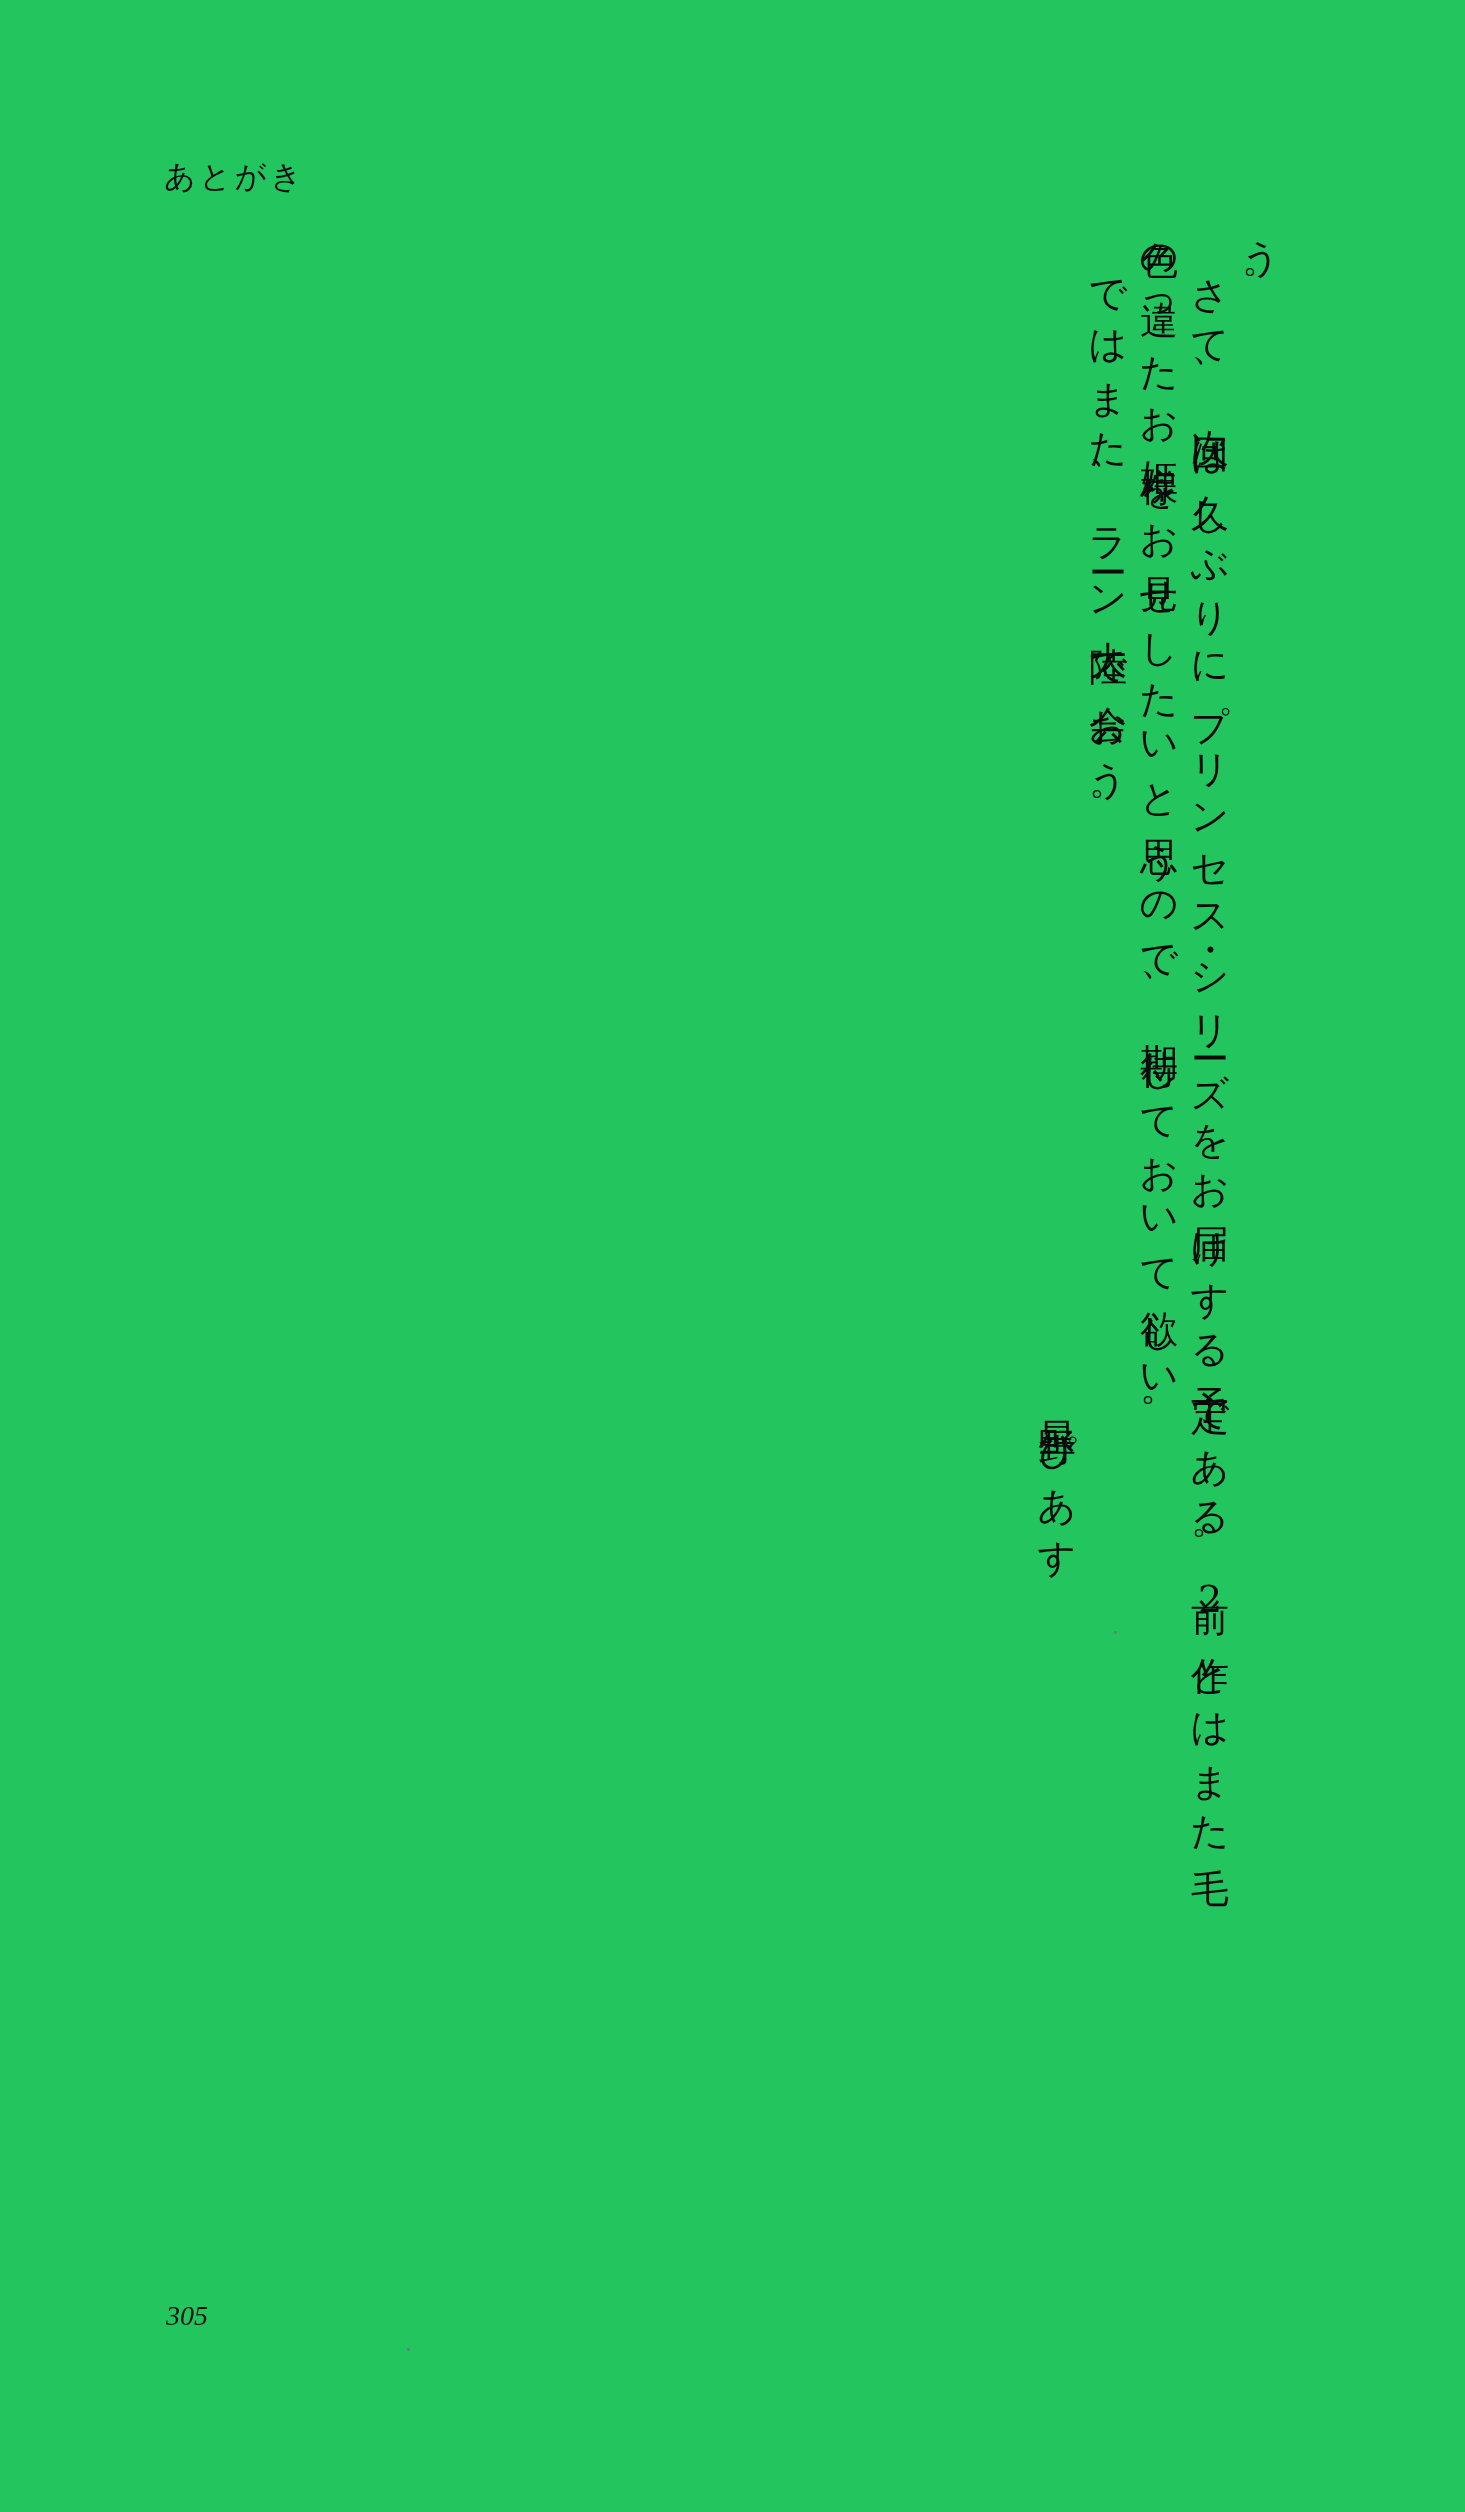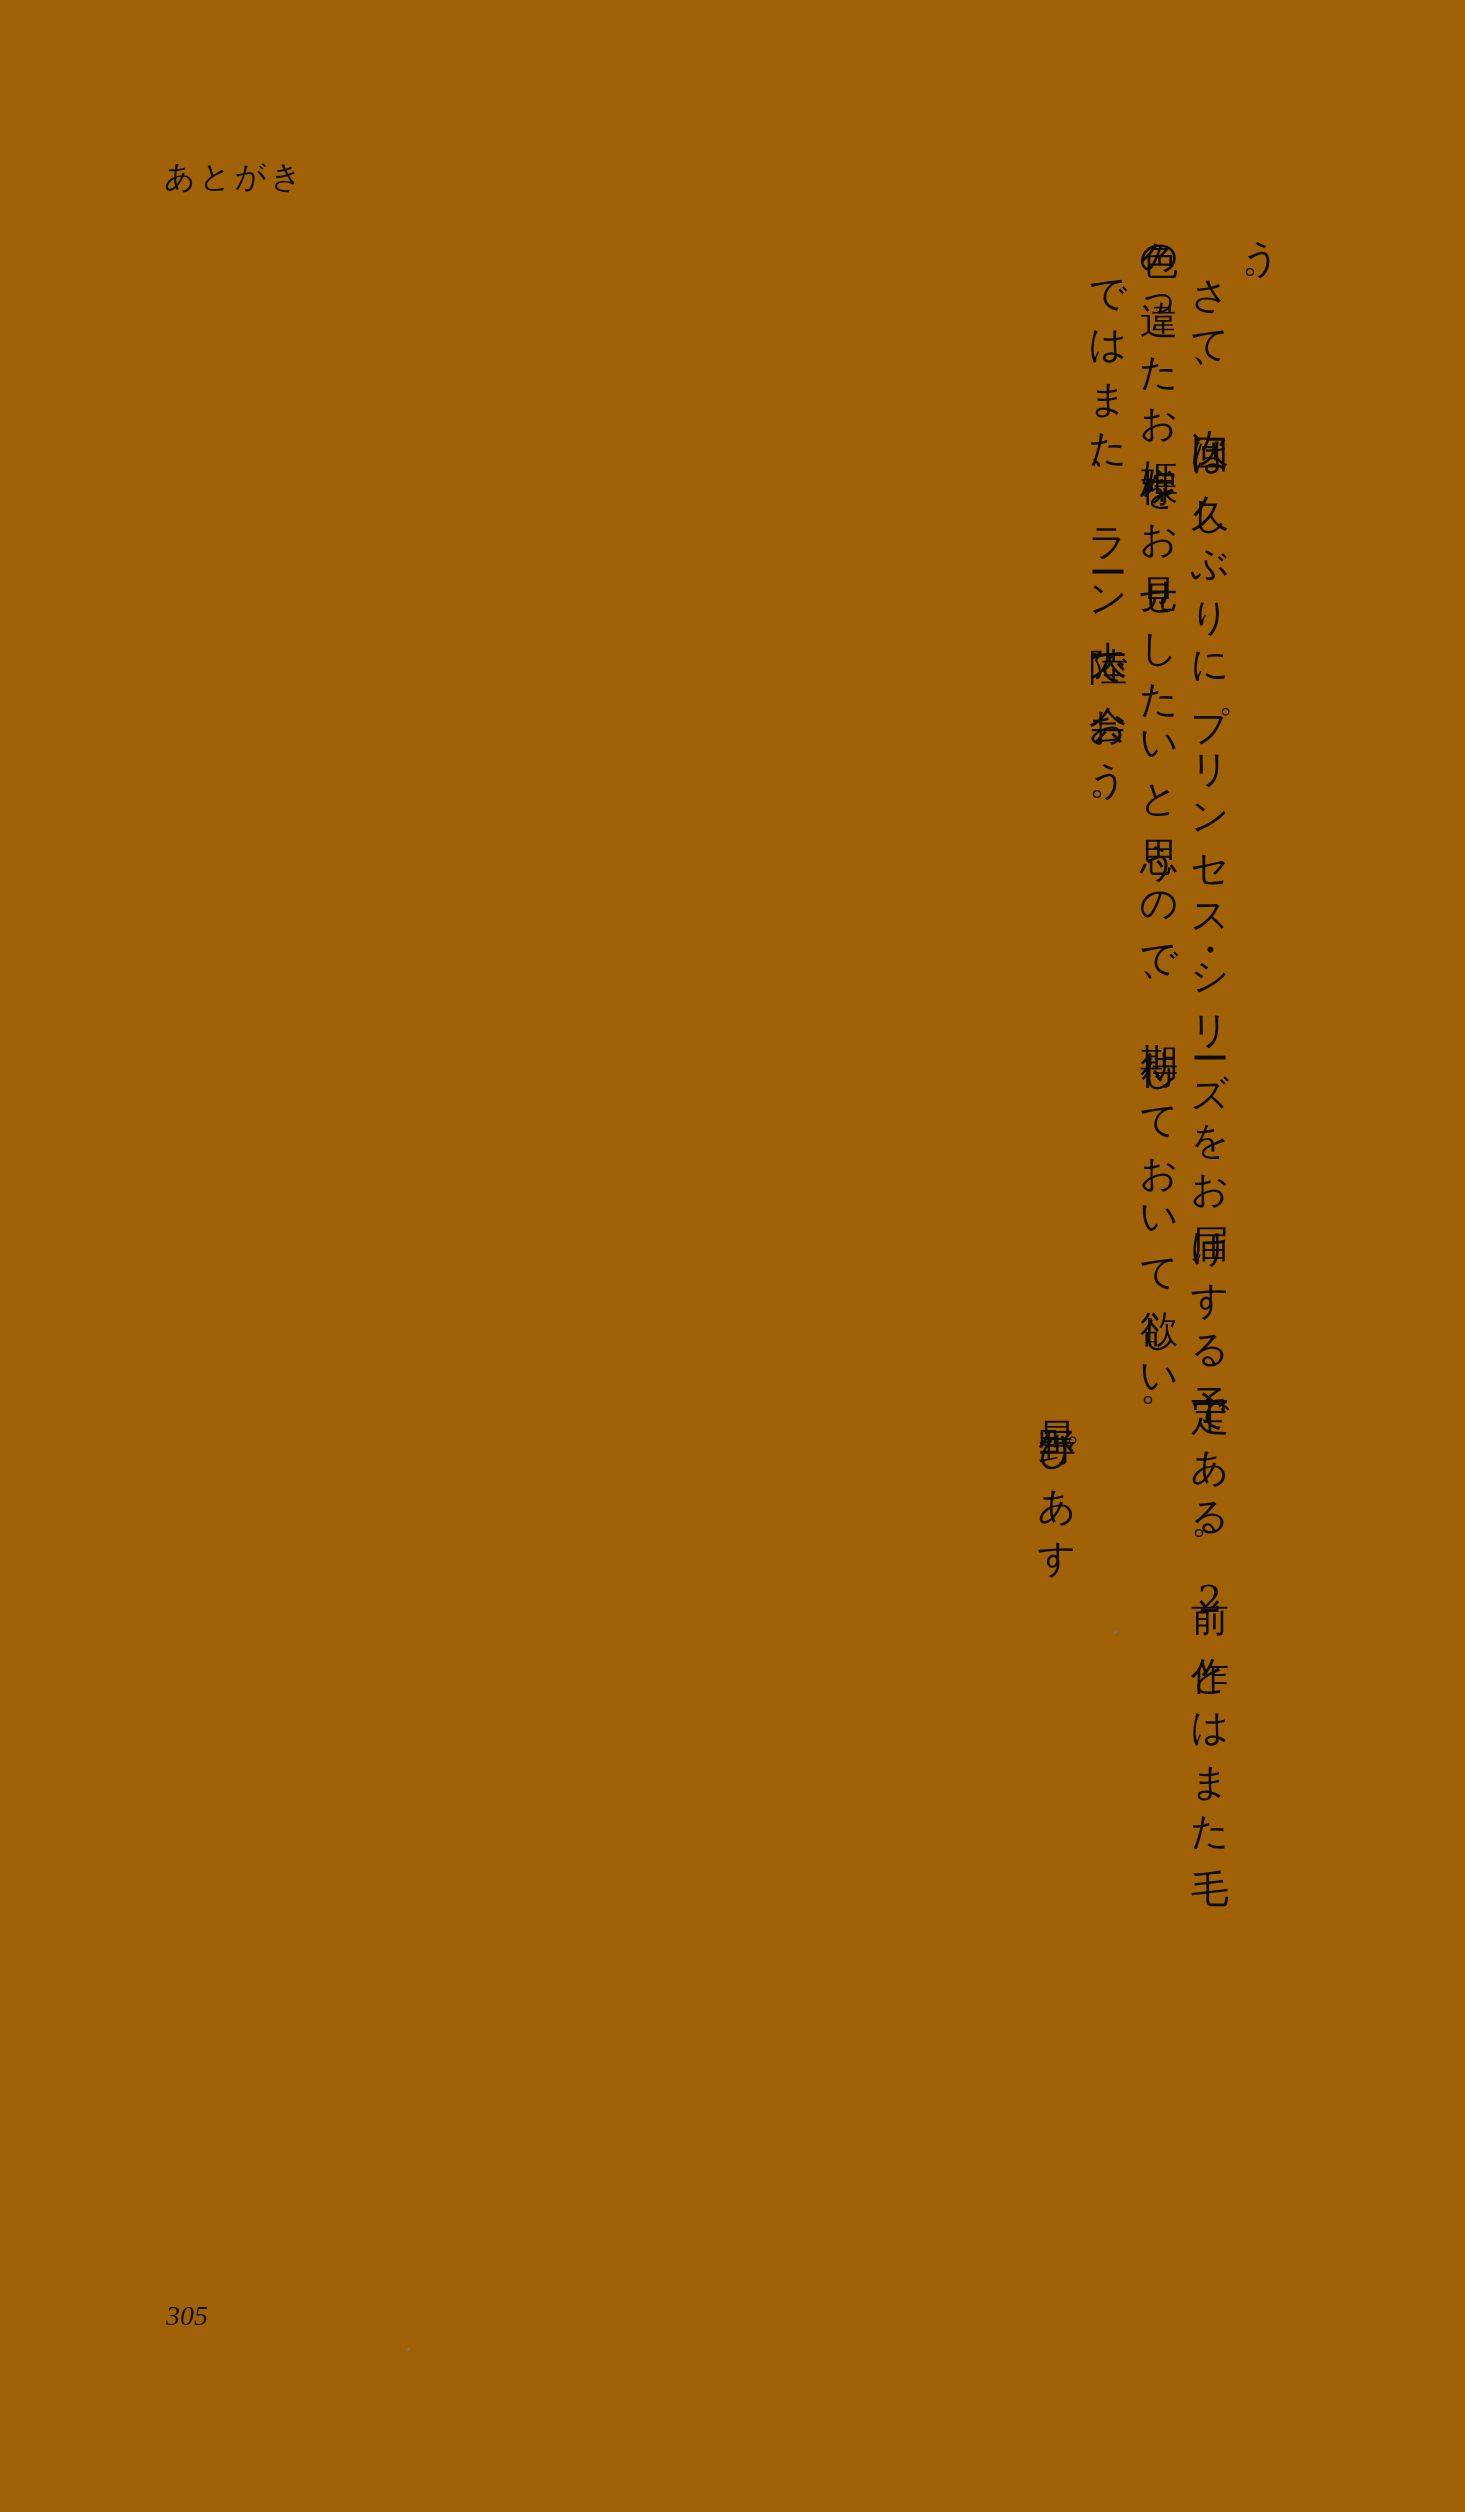--- a/index.html
+++ b/index.html
@@ -12,21 +12,21 @@
     height: 2512px;
     position: relative;
     font-family: "Liberation Serif", "DejaVu Serif", serif;
     color: #111111;
     overflow: hidden;
   }
 
   .page {
     position: absolute;
     inset: 0;
-    background: #a16207;
+    background: #22c55e;
     padding-left: 42px;
   }
 
   
   .header-title {
     position: absolute;
     left: 164px;
     top: 156px;
     font-size: 31px;
     letter-spacing: 3.7px;

